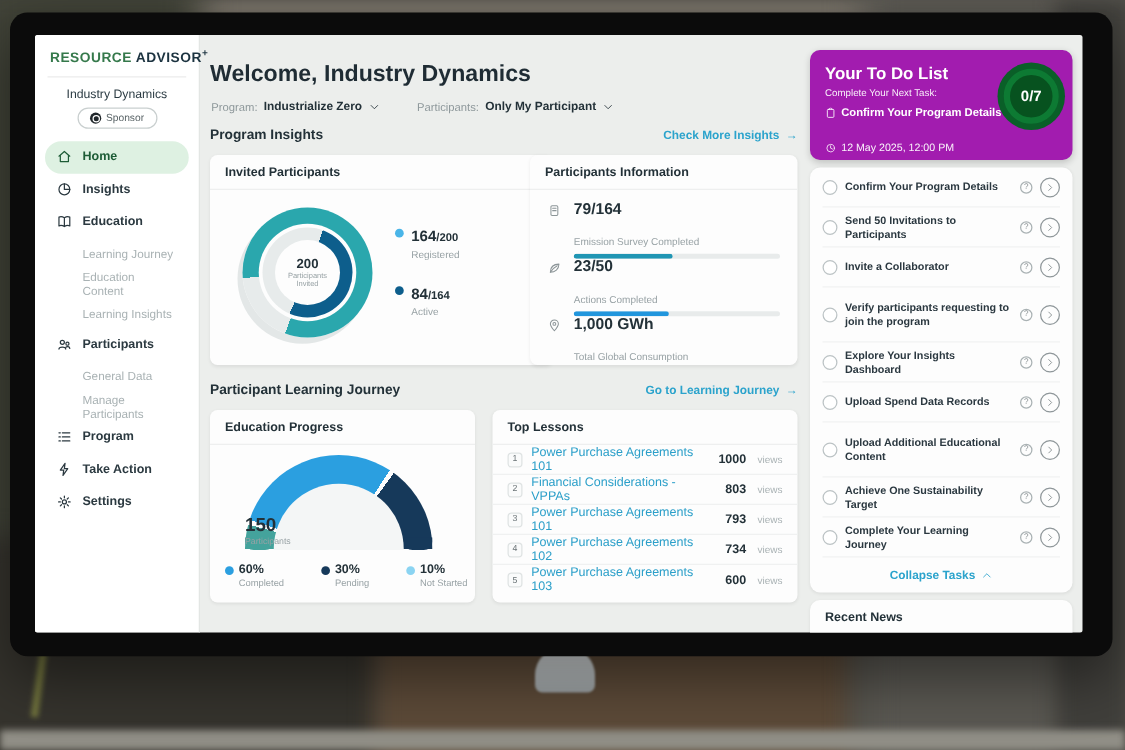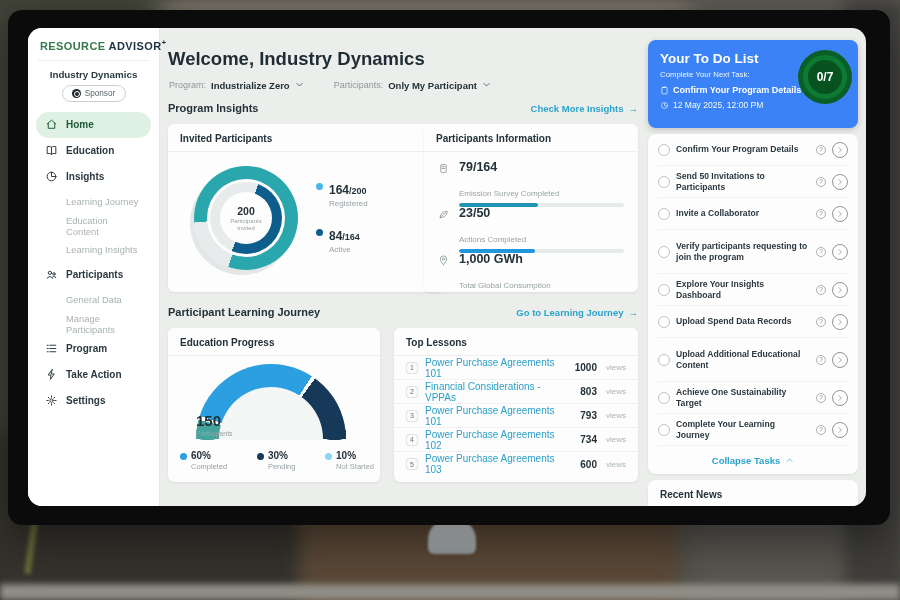--- a/index.html
+++ b/index.html
@@ -14,41 +14,41 @@
   .bg-bl{left:-20px;top:430px;width:330px;height:200px;background:#35332d;filter:blur(10px)}
   .bg-brown{left:300px;top:430px;width:380px;height:190px;background:#5c4a38;filter:blur(10px)}
   .bg-right{left:690px;top:-20px;width:240px;height:650px;background:#5a5852;filter:blur(14px)}
   .bg-rdark{left:845px;top:0;width:60px;height:600px;background:#403f3b;filter:blur(8px)}
   .bg-desk{left:0;top:584px;width:900px;height:16px;background:#908e86;filter:blur(3px)}
   .bg-plant{left:28px;top:522px;width:6px;height:52px;background:#6f713c;transform:rotate(8deg);filter:blur(2px)}
   .stand{position:absolute;left:428px;top:518px;width:48px;height:36px;border-radius:22px 22px 6px 6px;background:linear-gradient(#dfe3e3,#9aa0a2);filter:blur(1px)}
 
   
   .monitor{position:absolute;left:8px;top:10px;width:882px;height:515px;background:#0b0b0b;border-radius:14px;box-shadow:0 18px 45px rgba(0,0,0,.45)}
-  .screen{position:absolute;left:20px;top:18px;width:838px;height:478px;background:#eceeec;overflow:hidden;border-radius:14px}
+  .screen{position:absolute;left:20px;top:18px;width:838px;height:478px;background:#eceeec;overflow:hidden;border-radius:2px}
 
   
   .sidebar{position:absolute;left:0;top:0;width:132px;height:478px;background:#fff;border-right:1px solid #e3e6e4}
   .logo{padding:10px 12px 0;font-size:11px;font-weight:bold;letter-spacing:.4px;white-space:nowrap}
   .logo-a{color:#35794b}.logo-b{color:#1c3340}.logo sup{color:#1c3340;font-size:8px}
   .side-div{height:1px;background:#ececec;margin:8px 10px 0}
-  .org{margin-top:8px;text-align:center;font-size:9.8px;font-weight:bold;color:#2a3a42}
+  .org{margin-top:8px;text-align:center;font-size:9.8px;font-weight:normal;color:#2a3a42}
   .badge{margin:5px auto 0;width:64px;height:17px;border:1px solid #c9cfcf;border-radius:9px;display:flex;align-items:center;justify-content:center;gap:4px;font-size:8.2px;color:#5a6467;background:#fff;cursor:pointer}
   .badge-dot{width:9px;height:9px;border-radius:50%;background:#20262a;position:relative}
   .badge-dot::after{content:"";position:absolute;left:2.5px;top:2.5px;width:4px;height:4px;border-radius:50%;border:1px solid #fff}
   nav{display:flex;flex-direction:column;padding:10px 8px 0}
   .nav-item{height:26px;display:flex;align-items:center;gap:8px;padding:0 9px;font-size:10px;font-weight:bold;color:#2b3940;border-radius:14px;cursor:pointer}
   .nav-item.active{background:#def1e2;color:#1d5c36}
   .nav-sub{height:24px;display:flex;align-items:center;padding:0 8px 0 30px;font-size:9.4px;color:#a9b2b4;cursor:pointer}
   .nicon{width:13px;height:13px;flex:none}
 
   
   .h1{position:absolute;left:140px;top:20px;font-size:18.5px;font-weight:bold;color:#1f2c34}
   .filters{position:absolute;left:141px;top:52px;display:flex;gap:30px;align-items:center}
-  .filter{display:flex;gap:5px;cursor:pointer}
+  .filter{display:flex;align-items:center;gap:5px;cursor:pointer}
   .flabel{font-size:9px;color:#8e989b}
   .fvalue{font-size:9.5px;font-weight:bold;color:#233138}
   .fchev{width:9px;height:9px;color:#233138}
   .secrow{position:absolute;left:140px;width:470px;display:flex;justify-content:space-between;align-items:center}
   .sectitle{font-size:11px;font-weight:bold;color:#233138}
   .seclink{display:flex;gap:5px;align-items:center;font-size:9.5px;font-weight:bold;color:#2ba3cc;cursor:pointer}
 
   
   .card{position:absolute;background:#fdfdfd;border-radius:6px;box-shadow:0 1px 3px rgba(0,0,0,.07)}
   .ctitle{font-size:10px;font-weight:bold;color:#233138;padding:9px 12px 7px;border-bottom:1px solid #eeefef}
@@ -99,25 +99,25 @@
 
   
   .lrow{display:flex;align-items:center;gap:7px;height:24px;padding:0 12px;border-bottom:1px solid #f0f1f1;cursor:pointer}
   .lrow:last-child{border-bottom:none}
   .lrank{width:12px;height:12px;border:1px solid #dfe3e3;border-radius:3px;font-size:7px;color:#6a7376;display:flex;align-items:center;justify-content:center;background:#fafbfb;flex:none}
   .ltitle{flex:1;font-size:10px;font-weight:normal;color:#2b9fc9}
   .lviews{font-size:10px;font-weight:bold;color:#233138}
   .lsuffix{font-size:8px;color:#a9b2b4;margin-left:2px}
 
   
-  #todo-head{position:absolute;left:620px;top:12px;width:210px;height:88px;background:#3b82f6;border-radius:8px;padding:11px 12px;color:#fff;box-shadow:0 2px 6px rgba(0,0,0,.18)}
+  #todo-head{position:absolute;left:620px;top:12px;width:210px;height:88px;background:#a21caf;border-radius:8px;padding:11px 12px;color:#fff;box-shadow:0 2px 6px rgba(0,0,0,.18)}
   .thd-title{font-size:13.5px;font-weight:bold}
   .thd-sub{font-size:7.8px;margin-top:4px;opacity:.92}
   .thd-task{display:flex;align-items:center;gap:4px;margin-top:6px;font-size:9px;font-weight:bold}
-  .thd-due{display:flex;align-items:flex-end;gap:4px;margin-top:5px;font-size:8.5px;opacity:.95}
+  .thd-due{display:flex;align-items:flex-end;gap:4px;margin-top:18px;font-size:8.5px;opacity:.95}
   .wicon{width:9px;height:9px;color:#fff;flex:none}
   .tring{position:absolute;right:11px;top:15px;width:44px;height:44px;border-radius:50%;background:#07521f;border:5px solid #0d7a33;box-shadow:0 0 0 5px #0a5f28;display:flex;align-items:center;justify-content:center}
   .tring-text{font-size:12px;font-weight:bold;color:#fff}
 
   #todo-list{position:absolute;left:620px;top:106px;width:210px;height:340px;background:#fdfdfd;border-radius:8px;box-shadow:0 1px 3px rgba(0,0,0,.07);padding:0 10px;overflow:hidden}
   .task{display:flex;align-items:center;gap:6px;height:32px;border-bottom:1px solid #f1f2f2;cursor:pointer}
   .task.tall{height:44px}
   .tcheck{width:12px;height:12px;border:1.5px solid #bcc3c5;border-radius:50%;flex:none;background:#fff}
   .tlabel{font-size:8.6px;font-weight:bold;color:#2b3840;line-height:1.25;flex:1}
   .tinfo{width:10px;height:10px;border:1px solid #aab2b4;border-radius:50%;color:#8a9294;font-size:6.5px;display:flex;align-items:center;justify-content:center;flex:none}
@@ -157,33 +157,33 @@
               <svg viewBox="0 0 24 24">
                 <path d="M4 11 L12 4 L20 11"></path>
                 <path d="M6 10 V19 H18 V10"></path>
               </svg>
             </span>
         <span>Home</span>
       </div>
       <div class="nav-item">
         <span class="nicon">
               <svg viewBox="0 0 24 24">
-                <path d="M12 6 C9 4 6 4 4 5 V18 C6 17 9 17 12 19 C15 17 18 17 20 18 V5 C18 4 15 4 12 6 V19"></path>
-              </svg>
-            </span>
-        <span>Education</span>
-      </div>
-      <div class="nav-item">
-        <span class="nicon">
-              <svg viewBox="0 0 24 24">
                 <circle cx="12" cy="12" r="8"></circle>
                 <path d="M12 4 v8 h8"></path>
               </svg>
             </span>
         <span>Insights</span>
+      </div>
+      <div class="nav-item">
+        <span class="nicon">
+              <svg viewBox="0 0 24 24">
+                <path d="M12 6 C9 4 6 4 4 5 V18 C6 17 9 17 12 19 C15 17 18 17 20 18 V5 C18 4 15 4 12 6 V19"></path>
+              </svg>
+            </span>
+        <span>Education</span>
       </div>
       <div class="nav-sub">
             <span>Learning Journey</span>
           </div>
       <div class="nav-sub">
             <span>Education Content</span>
           </div>
       <div class="nav-sub">
             <span>Learning Insights</span>
           </div>

